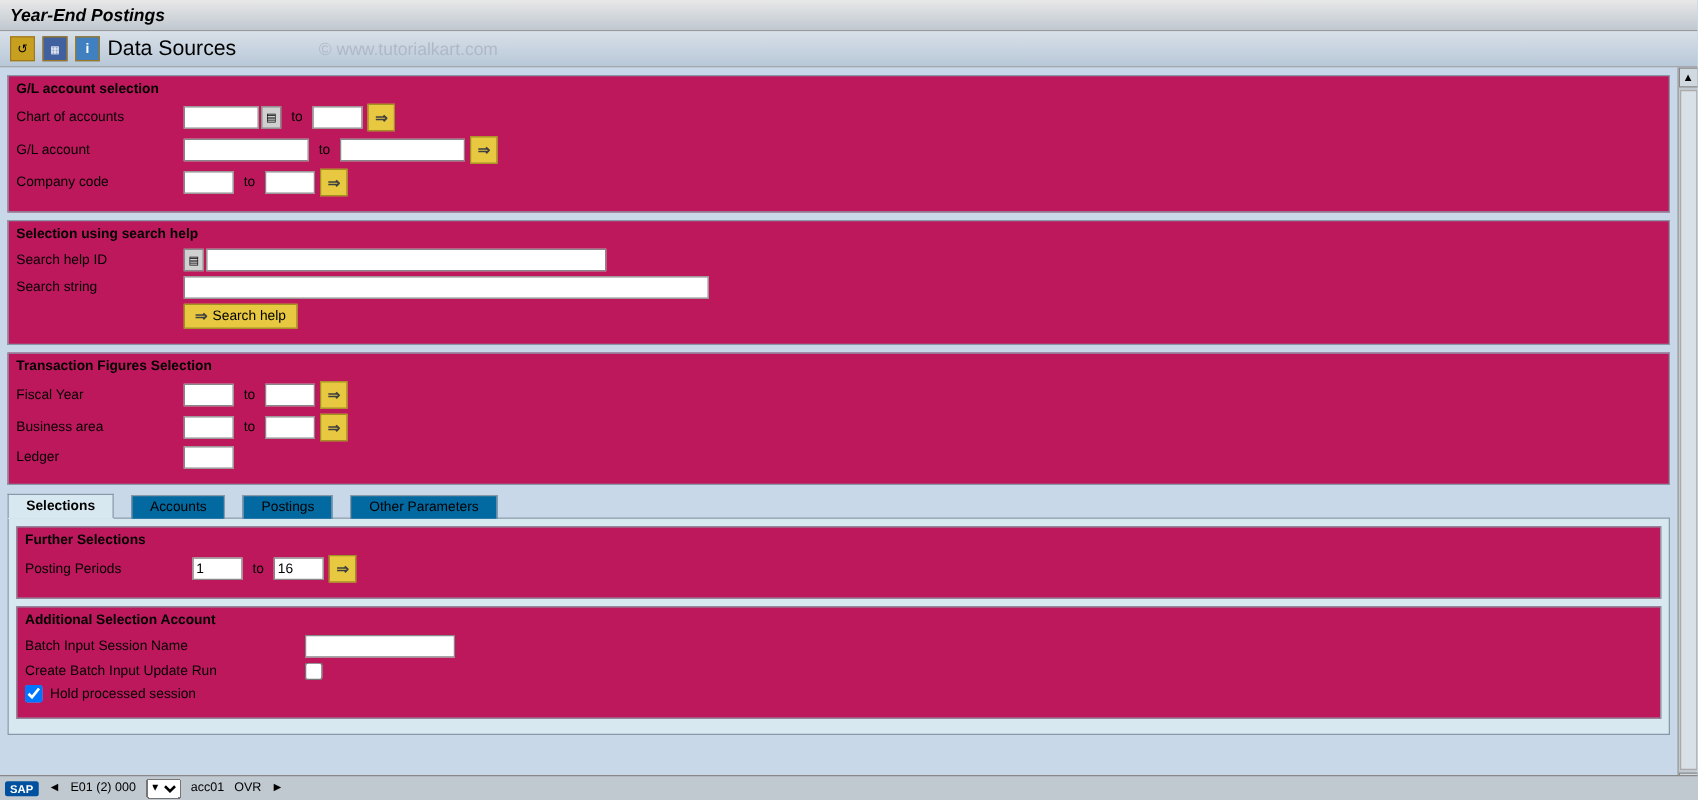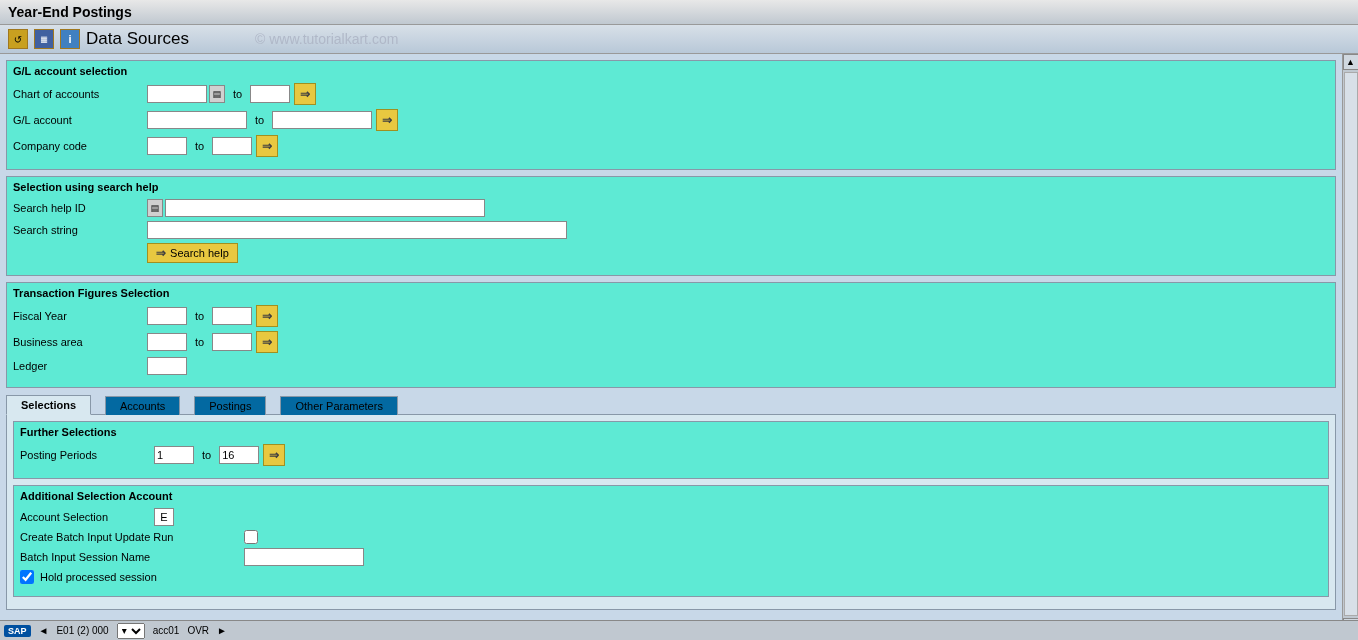--- a/index.html
+++ b/index.html
@@ -10,20 +10,21 @@
       color: #000;
       height: 640px;
       overflow: hidden;
     }
     .title-bar {
       background: linear-gradient(to bottom, #e8e8e8, #c0c8d0);
       padding: 4px 8px;
       font-weight: bold;
       font-size: 14px;
       border-bottom: 1px solid #999;
+      font-style: italic;
     }
     .toolbar {
       background: linear-gradient(to bottom, #d8e0e8, #b8c8d8);
       padding: 4px 8px;
       display: flex;
       align-items: center;
       gap: 6px;
       border-bottom: 1px solid #999;
     }
     .toolbar-icon {
@@ -77,21 +78,21 @@
     .scrollbar-track {
       flex: 1;
       width: 14px;
       background: #d8e0e8;
       border: 1px solid #aaa;
       margin: 2px 0;
     }
 
     
     .section-box {
-      background: #5eead4;
+      background: #be185d;
       border: 1px solid #8898a8;
       margin-bottom: 6px;
       padding: 4px 6px 8px 6px;
     }
     .section-title {
       font-weight: bold;
       font-size: 11px;
       margin-bottom: 6px;
       color: #000;
     }
@@ -363,33 +364,29 @@
           <input class="form-input form-input-small" type="text" value="16" style="">
           <div class="arrow-btn">
               <span class="arrow-btn-inner">⇒</span>
             </div>
         </div>
       </div>
 
       <div class="section-box">
         <div class="section-title">Additional Selection Account</div>
 
+
         <div class="form-row">
-          <span class="form-label">Account Selection</span>
-          <input class="form-input" style="width: 20px; text-align: center;" type="text" value="E">
+          <span class="form-label" style="width:220px;">Batch Input Session Name</span>
+          <input class="form-input" style="width: 120px;" type="text" value="">
         </div>
 
         <div class="form-row">
           <span class="form-label" style="width:220px;">Create Batch Input Update Run</span>
           <input type="checkbox" class="checkbox-input" style="">
-        </div>
-
-        <div class="form-row">
-          <span class="form-label" style="width:220px;">Batch Input Session Name</span>
-          <input class="form-input" style="width: 120px;" type="text" value="">
         </div>
 
         <div class="form-row">
           <input type="checkbox" class="checkbox-input" checked="" style="">
           <span class="form-label" style="width:auto; margin-left:2px;">Hold processed session</span>
         </div>
       </div>
 
     </div>
 

